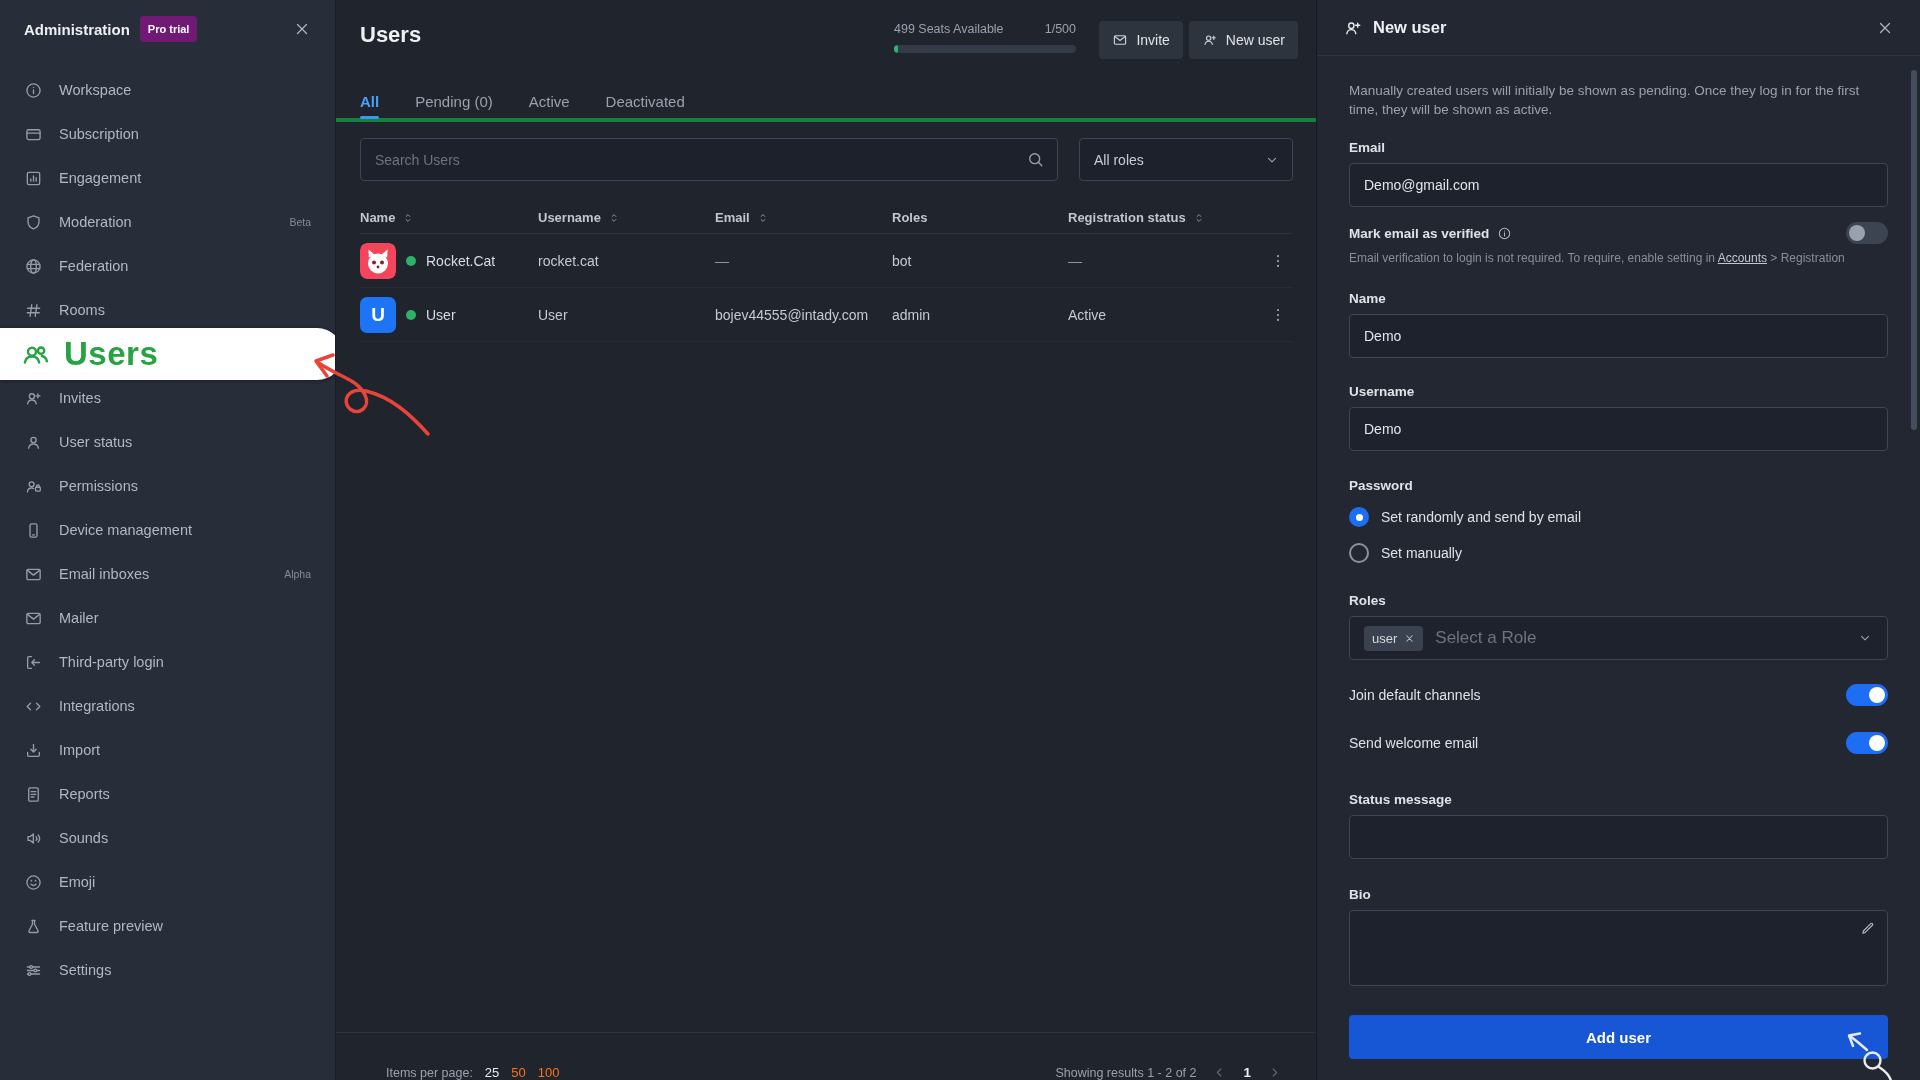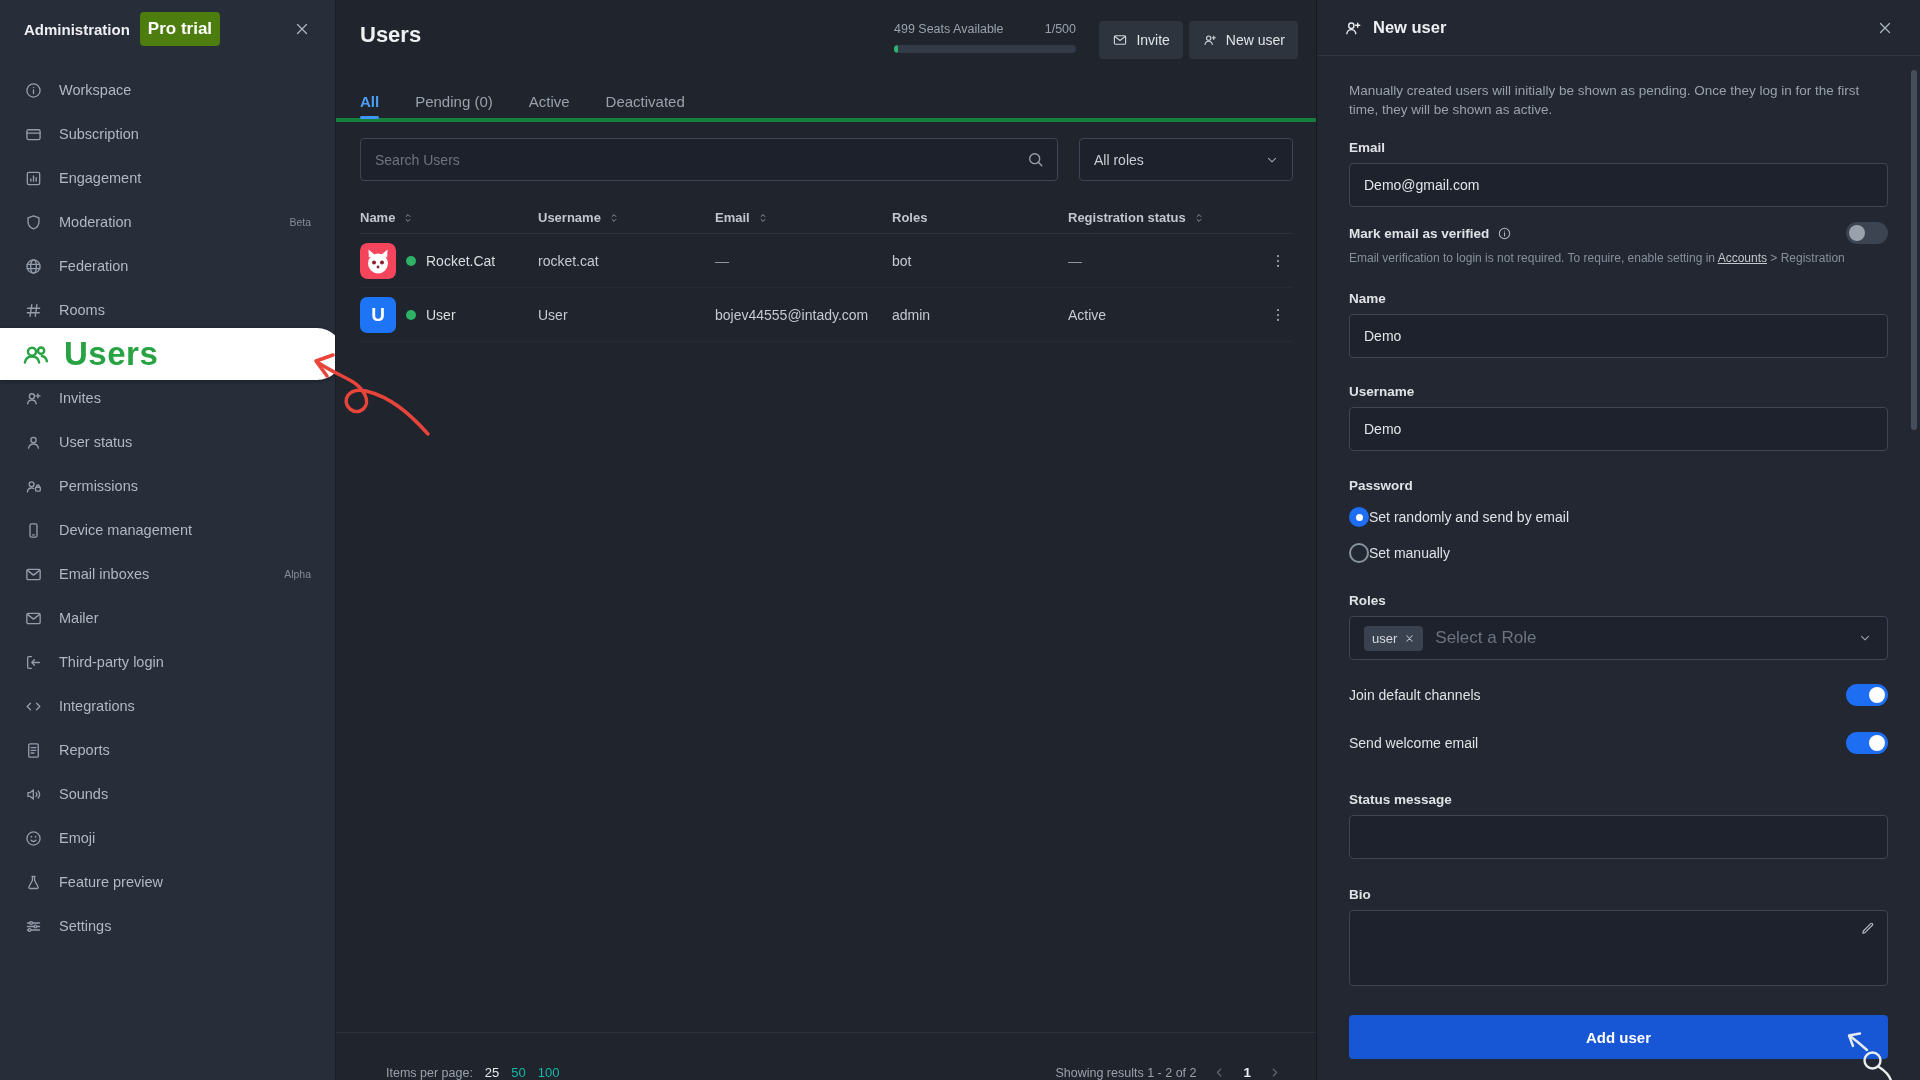--- a/index.html
+++ b/index.html
@@ -5,21 +5,21 @@
   *{margin:0;padding:0;box-sizing:border-box}
   html,body{width:1920px;height:1080px;overflow:hidden;background:#1f242d;
     font-family:"Liberation Sans","DejaVu Sans",sans-serif;color:#d5d9de}
   .app{position:relative;width:1920px;height:1080px}
   .ic{fill:none;stroke:currentColor;stroke-width:1.7;stroke-linecap:round;stroke-linejoin:round;flex:none}
 
   
   .sidebar{position:absolute;left:0;top:0;width:335px;height:100%;background:#272d39}
   .sb-header{display:flex;align-items:center;height:58px;padding:0 24px;gap:10px}
   .sb-title{font-size:15px;font-weight:700;color:#edeff2;white-space:nowrap}
-  .sb-plan{background:#4d7c0f;color:#fff;font-size:17px;font-weight:700;padding:7px 8px;border-radius:4px}
+  .sb-plan{background:#701a75;color:#fff;font-size:11px;font-weight:700;padding:7px 8px;border-radius:4px}
   .sb-close{margin-left:auto;width:18px;height:18px;color:#aeb5bf;cursor:pointer}
   #sb-items{list-style:none;margin-top:10px}
   .sb-item{position:relative;display:flex;align-items:center;height:44px;padding:0 24px;gap:16px;cursor:pointer}
   .sb-ic{width:19px;height:19px;color:#959daa}
   .sb-label{font-size:14.5px;color:#b2b8c1;white-space:nowrap}
   .sb-badge{margin-left:auto;font-size:10.5px;color:#848c99}
   .sb-item.annotated{padding:0 20px;gap:13px}
   .sb-item.annotated .pill{position:absolute;left:0;top:-4px;width:343px;height:52px;background:#ffffff;
     border-radius:0 26px 26px 0;z-index:0;box-shadow:0 1px 4px rgba(0,0,0,.35)}
   .sb-item.annotated .sb-ic{width:31px;height:31px;color:#27a343;position:relative;z-index:1;stroke-width:1.9}
@@ -64,21 +64,21 @@
   .avatar svg{display:block;width:36px;height:36px}
   .avatar.letter{background:#1d74f5;color:#fff;display:flex;align-items:center;justify-content:center;
     font-size:19px;font-weight:700}
   .dot{width:10px;height:10px;border-radius:50%;background:#2db266;flex:none}
   .kebab-cell{display:flex;justify-content:flex-end;padding-right:6px}
   .kebab{width:18px;height:18px;color:#9aa1ac;cursor:pointer}
   .main-footer{position:absolute;left:0;bottom:0;width:100%;height:48px;border-top:1px solid #2c323d;display:flex;
     align-items:flex-end;justify-content:space-between;padding:0 34px 0 50px}
   .pp{display:flex;align-items:center;gap:12px;font-size:12.5px;color:#9aa1ac}
   #pp-options{display:flex;align-items:center;gap:12px}
-  .pp-opt{color:#14b8a6;cursor:pointer;font-size:13px}
+  .pp-opt{color:#f97316;cursor:pointer;font-size:13px}
   .pp-opt.sel{color:#e8eaee;font-weight:400}
   .pager{display:flex;align-items:center;gap:16px;font-size:12.5px;color:#9aa1ac}
   .pg-chev{width:15px;height:15px;color:#626975;cursor:pointer}
   .pg-num{color:#eceef1;font-size:13.5px;font-weight:700}
 
   
   .panel{position:absolute;left:1316px;top:0;width:604px;height:100%;background:#222731;border-left:1px solid #141820}
   .panel-header{height:56px;display:flex;align-items:center;gap:10px;padding:0 26px;border-bottom:1px solid #303743}
   .panel-header .hd-ic{width:20px;height:20px;color:#e8eaed}
   .panel-title{font-size:16.5px;font-weight:700;color:#edeff2}
@@ -93,21 +93,21 @@
   .vrow .flabel{display:inline}
   .info{width:15px;height:15px;color:#aeb5bf}
   .toggle{margin-left:auto;width:42px;height:22px;border-radius:11px;background:#3c4452;position:relative;cursor:pointer;flex:none}
   .toggle::after{content:"";position:absolute;left:3px;top:3px;width:16px;height:16px;border-radius:50%;background:#99a1ad}
   .toggle.on{background:#1d6ef2}
   .toggle.on::after{left:23px;background:#fff}
   .helper{margin-top:7px;font-size:12px;color:#878f9b;white-space:nowrap}
   .helper a{color:#c3c8cf;text-decoration:underline;cursor:pointer}
   .fgroup{margin-top:26px}
   .pw-group{margin-top:27px}
-  .radio-row{display:flex;align-items:center;gap:0;margin-top:12px;height:24px;cursor:pointer}
+  .radio-row{display:flex;align-items:center;gap:12px;margin-top:12px;height:24px;cursor:pointer}
   .radio{width:20px;height:20px;border-radius:50%;border:2px solid #8a93a0;flex:none;cursor:pointer}
   .radio.sel{border:none;background:#1d6ef2;position:relative}
   .radio.sel::after{content:"";position:absolute;left:6.5px;top:6.5px;width:7px;height:7px;border-radius:50%;background:#fff}
   .radio-label{font-size:14px;color:#dfe2e6}
   .roles-group{margin-top:28px}
   .roles-field{margin-top:8px;height:44px;background:#1d222c;border:1px solid #3e4554;border-radius:4px;display:flex;
     align-items:center;padding:0 14px;gap:12px;cursor:text}
   #role-chips{display:flex;align-items:center;gap:8px}
   .chip{display:flex;align-items:center;gap:7px;background:#3a414f;border-radius:4px;padding:5px 8px;font-size:13px;
     color:#d5d9de;cursor:pointer}
@@ -351,20 +351,26 @@
           <svg class="ic sb-ic" viewBox="0 0 24 24">
             <use href="#sym-third-party-login"></use>
           </svg>
           <span class="sb-label">Third-party login</span>
         </li>
         <li class="sb-item">
           <svg class="ic sb-ic" viewBox="0 0 24 24">
             <use href="#sym-integrations"></use>
           </svg>
           <span class="sb-label">Integrations</span>
+        </li>
+        <li class="sb-item">
+          <svg class="ic sb-ic" viewBox="0 0 24 24">
+            <use href="#sym-import"></use>
+          </svg>
+          <span class="sb-label">Import</span>
         </li>
         <li class="sb-item">
           <svg class="ic sb-ic" viewBox="0 0 24 24">
             <use href="#sym-reports"></use>
           </svg>
           <span class="sb-label">Reports</span>
         </li>
         <li class="sb-item">
           <svg class="ic sb-ic" viewBox="0 0 24 24">
             <use href="#sym-sounds"></use>

